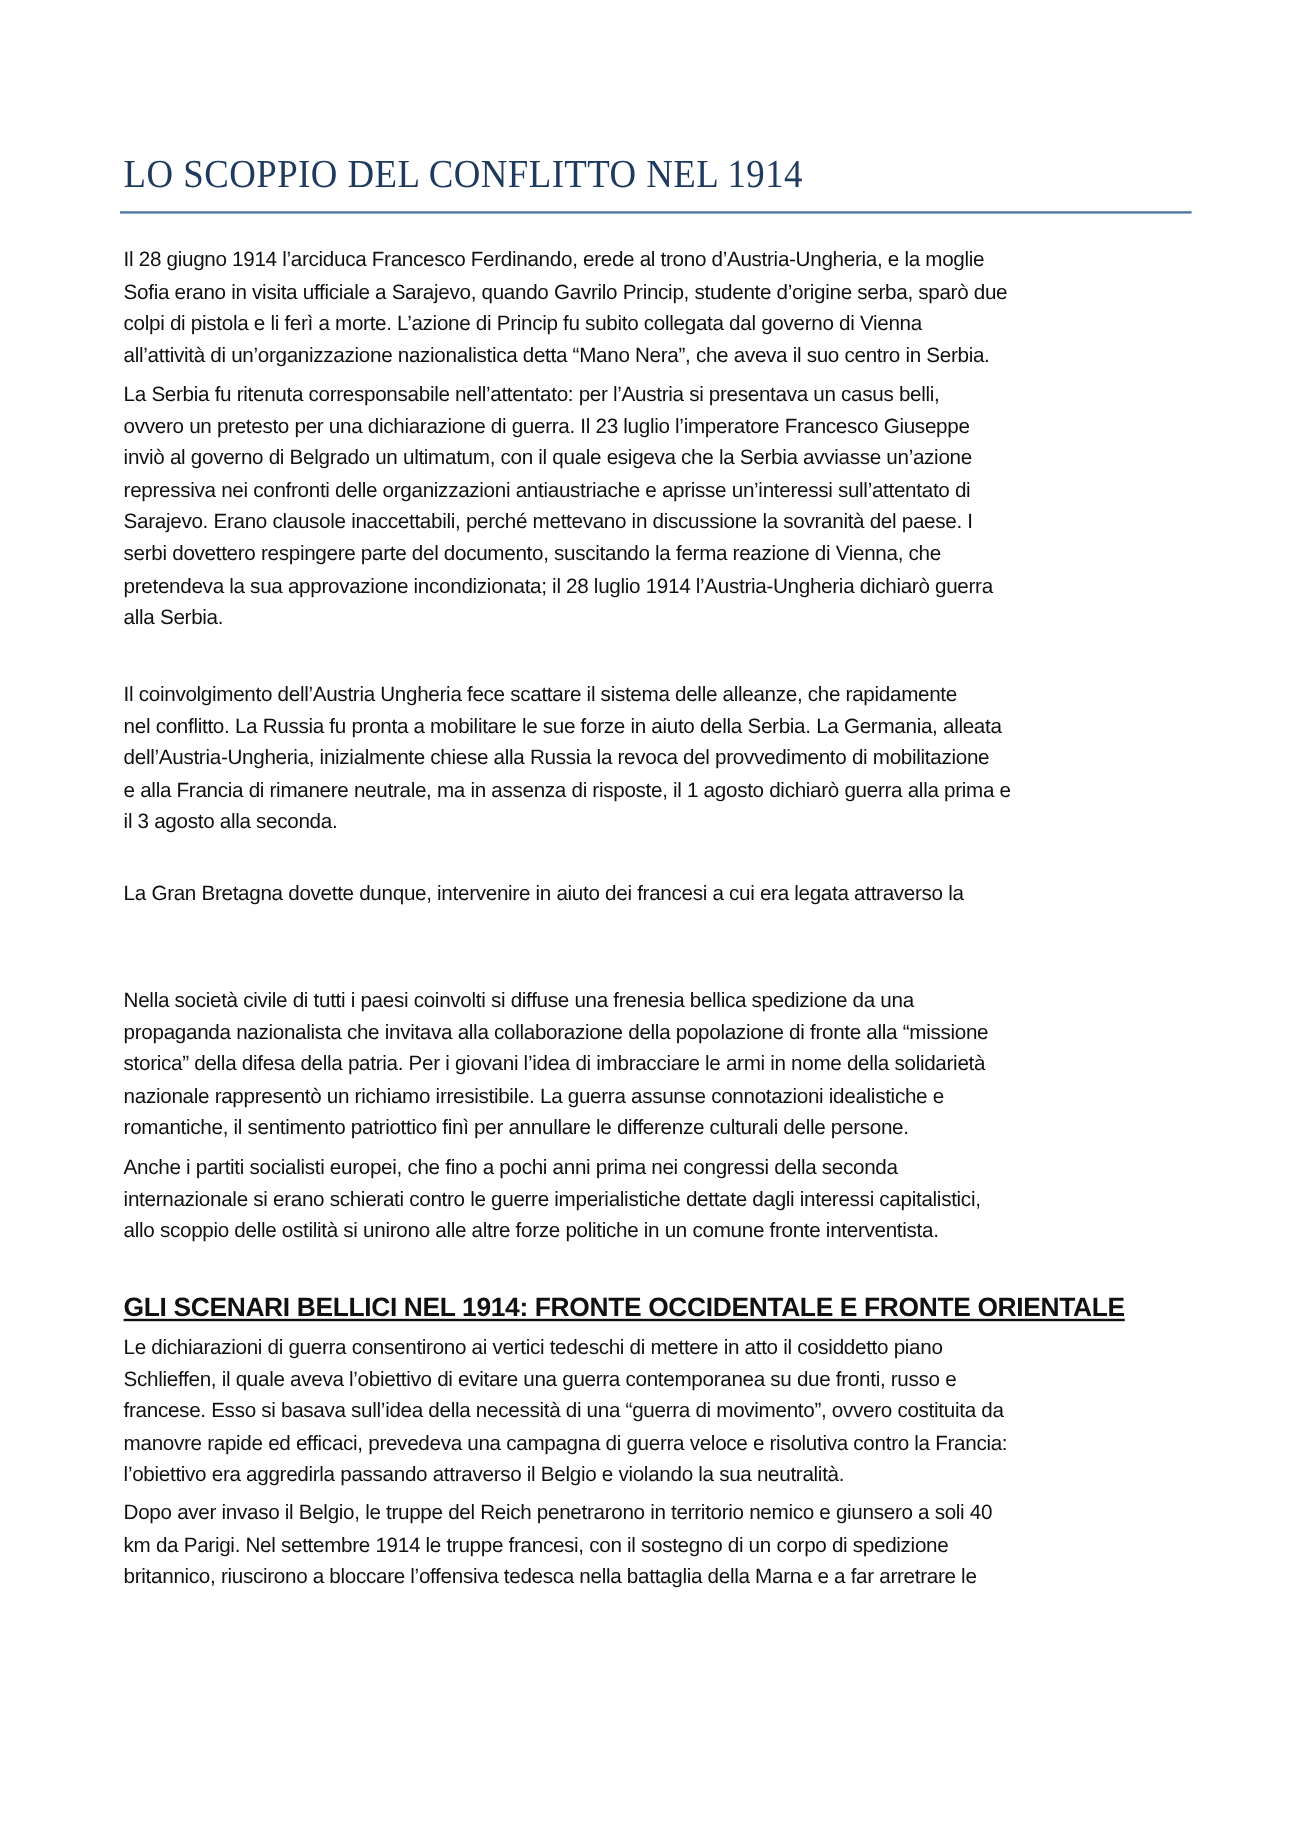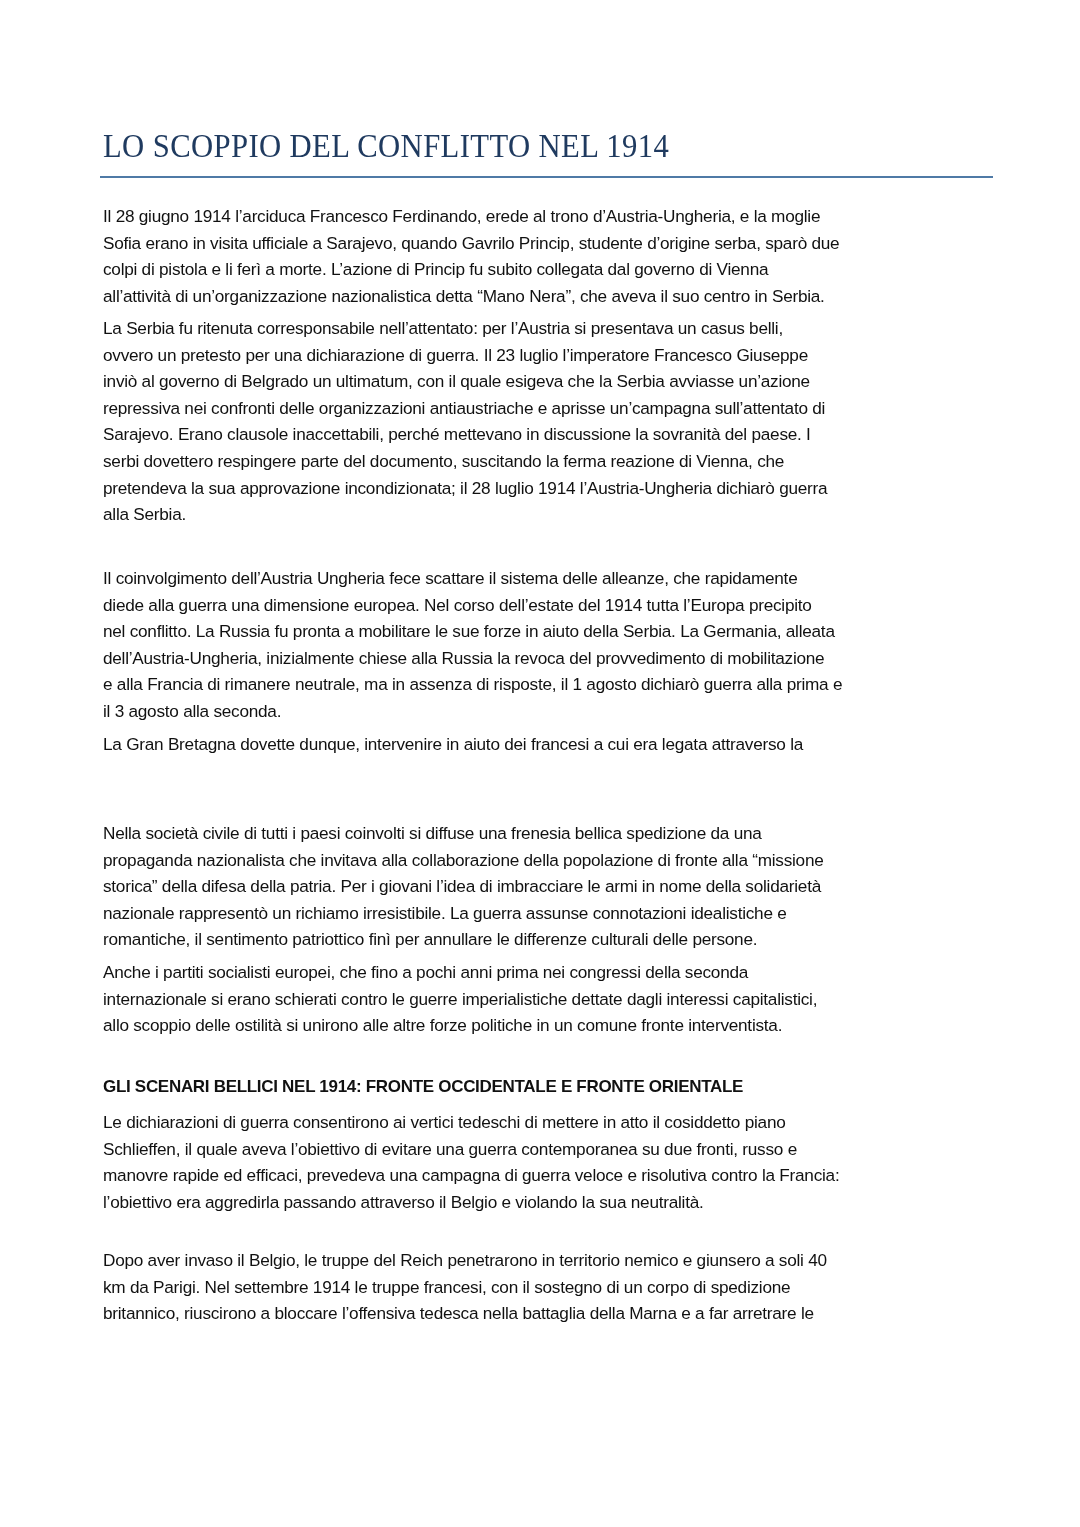--- a/index.html
+++ b/index.html
@@ -22,50 +22,50 @@
     }
     .para {
       position: absolute; left: 0; width: 892px;
       font-size: 17.2px; line-height: 26.6px;
       letter-spacing: -0.25px;
     }
     .para b { font-weight: normal; }
     .line { display: block; white-space: nowrap; }
     .subheading {
       position: absolute; left: 0; top: 1077px;
-      font-size: 17px; font-weight: bold; letter-spacing: -0.3px;
+      font-size: 22px; font-weight: bold; letter-spacing: -0.3px;
       white-space: nowrap;
+      text-decoration: underline;
     }
   </style>
 </head>
 <body>
 
 <div class="page">
   <div class="title">LO SCOPPIO DEL CONFLITTO NEL 1914</div>
   <div class="rule"></div>
 
   <div class="para" style="top:203px">
       <span class="line"><span>Il </span><b>28 giugno 1914</b><span> l’arciduca </span><b>Francesco Ferdinando</b><span>, erede al trono d’Austria-Ungheria, e la </span><b>moglie</b></span>
       <span class="line"><span>Sofia erano in visita ufficiale a </span><b>Sarajevo</b><span>, quando </span><b>Gavrilo Princip</b><span>, studente d’origine serba, sparò due</span></span>
       <span class="line"><span>colpi di pistola e li </span><b>ferì a morte</b><span>. L’azione di Princip fu subito collegata dal governo di Vienna</span></span>
       <span class="line"><span>all’attività di un’organizzazione nazionalistica detta “</span><b>Mano Nera</b><span>”, che aveva il suo centro in Serbia.</span></span>
     </div>
   <div class="para" style="top:315px">
       <span class="line"><span>La </span><b>Serbia</b><span> fu ritenuta </span><b>corresponsabile</b><span> nell’attentato: per l’</span><b>Austria</b><span> si presentava un </span><b>casus belli</b><span>,</span></span>
       <span class="line"><span>ovvero un pretesto per una dichiarazione di guerra. Il 23 luglio l’imperatore Francesco Giuseppe</span></span>
       <span class="line"><span>inviò al governo di Belgrado un </span><b>ultimatum</b><span>, con il quale esigeva che la </span><b>Serbia</b><span> avviasse </span><b>un’azione</b></span>
-      <span class="line"><b>repressiva</b><span> nei confronti delle organizzazioni antiaustriache e aprisse un’</span><b>campagna</b><span> sull’attentato di</span></span>
+      <span class="line"><b>repressiva</b><span> nei confronti delle organizzazioni antiaustriache e aprisse un’</span><b>interessi</b><span> sull’attentato di</span></span>
       <span class="line"><span>Sarajevo. Erano </span><b>clausole inaccettabili</b><span>, perché mettevano in discussione la sovranità del paese. I</span></span>
       <span class="line"><span>serbi dovettero respingere parte del documento, suscitando la ferma reazione di Vienna, che</span></span>
       <span class="line"><span>pretendeva la sua approvazione incondizionata; il </span><b>28 luglio 1914</b><span> l’Austria-Ungheria dichiarò </span><b>guerra</b></span>
       <span class="line"><span>alla Serbia.</span></span>
     </div>
   <div class="para" style="top:565px">
       <span class="line"><span>Il </span><b>coinvolgimento dell’Austria Ungheria</b><span> fece scattare il </span><b>sistema delle alleanze</b><span>, che rapidamente</span></span>
-      <span class="line"><span>diede alla guerra una dimensione europea. Nel corso dell’estate del 1914 tutta l’Europa precipito</span></span>
       <span class="line"><span>nel conflitto. La </span><b>Russia</b><span> fu pronta a mobilitare le sue forze in </span><b>aiuto</b><span> della </span><b>Serbia</b><span>. La </span><b>Germania</b><span>, alleata</span></span>
       <span class="line"><span>dell’</span><b>Austria-Ungheria</b><span>, inizialmente chiese alla Russia la revoca del provvedimento di mobilitazione</span></span>
       <span class="line"><span>e alla </span><b>Francia</b><span> di rimanere neutrale, ma in assenza di risposte, il 1 agosto </span><b>dichiarò guerra</b><span> alla prima e</span></span>
       <span class="line"><span>il 3 agosto alla seconda.</span></span>
     </div>
   <div class="para" style="top:731px">
       <span class="line"><span>La </span><b>Gran Bretagna</b><span> dovette dunque, intervenire in </span><b>aiuto</b><span> dei </span><b>francesi</b><span> a cui era legata attraverso la</span></span>
     </div>
   <div class="para" style="top:820px">
       <span class="line"><span>Nella società civile di tutti i paesi coinvolti si diffuse una </span><b>frenesia bellica</b><span> spedizione da una</span></span>
@@ -78,20 +78,21 @@
       <span class="line"><span>Anche i </span><b>partiti socialisti europei</b><span>, che fino a pochi anni prima nei congressi della seconda</span></span>
       <span class="line"><span>internazionale si erano schierati </span><b>contro le guerre</b><span> imperialistiche dettate dagli interessi capitalistici,</span></span>
       <span class="line"><span>allo scoppio delle ostilità si </span><b>unirono</b><span> alle altre forze politiche in un </span><b>comune fronte interventista</b><span>.</span></span>
     </div>
 
   <div class="subheading">GLI SCENARI BELLICI NEL 1914: FRONTE OCCIDENTALE E FRONTE ORIENTALE</div>
 
   <div class="para" style="top:1109px">
       <span class="line"><span>Le dichiarazioni di guerra consentirono ai vertici tedeschi di mettere in atto il cosiddetto </span><b>piano</b></span>
       <span class="line"><b>Schlieffen</b><span>, il quale aveva l’obiettivo di </span><b>evitare</b><span> una guerra contemporanea su </span><b>due fronti</b><span>, russo e</span></span>
+      <span class="line"><span>francese. Esso si basava sull’idea della necessità di una “</span><b>guerra di movimento</b><span>”, ovvero costituita da</span></span>
       <span class="line"><b>manovre rapide</b><span> ed efficaci, prevedeva una campagna di guerra veloce e risolutiva </span><b>contro la Francia</b><span>:</span></span>
       <span class="line"><span>l’obiettivo era aggredirla passando attraverso il Belgio e violando la sua neutralità.</span></span>
     </div>
   <div class="para" style="top:1247px">
       <span class="line"><span>Dopo aver invaso il Belgio, le </span><b>truppe del Reich</b><span> penetrarono in territorio nemico e giunsero a soli 40</span></span>
       <span class="line"><span>km da </span><b>Parigi</b><span>. Nel settembre 1914 le truppe francesi, con il sostegno di un corpo di spedizione</span></span>
       <span class="line"><span>britannico, riuscirono a bloccare l’offensiva tedesca nella </span><b>battaglia della Marna</b><span> e a far arretrare le</span></span>
     </div>
 </div>
 

